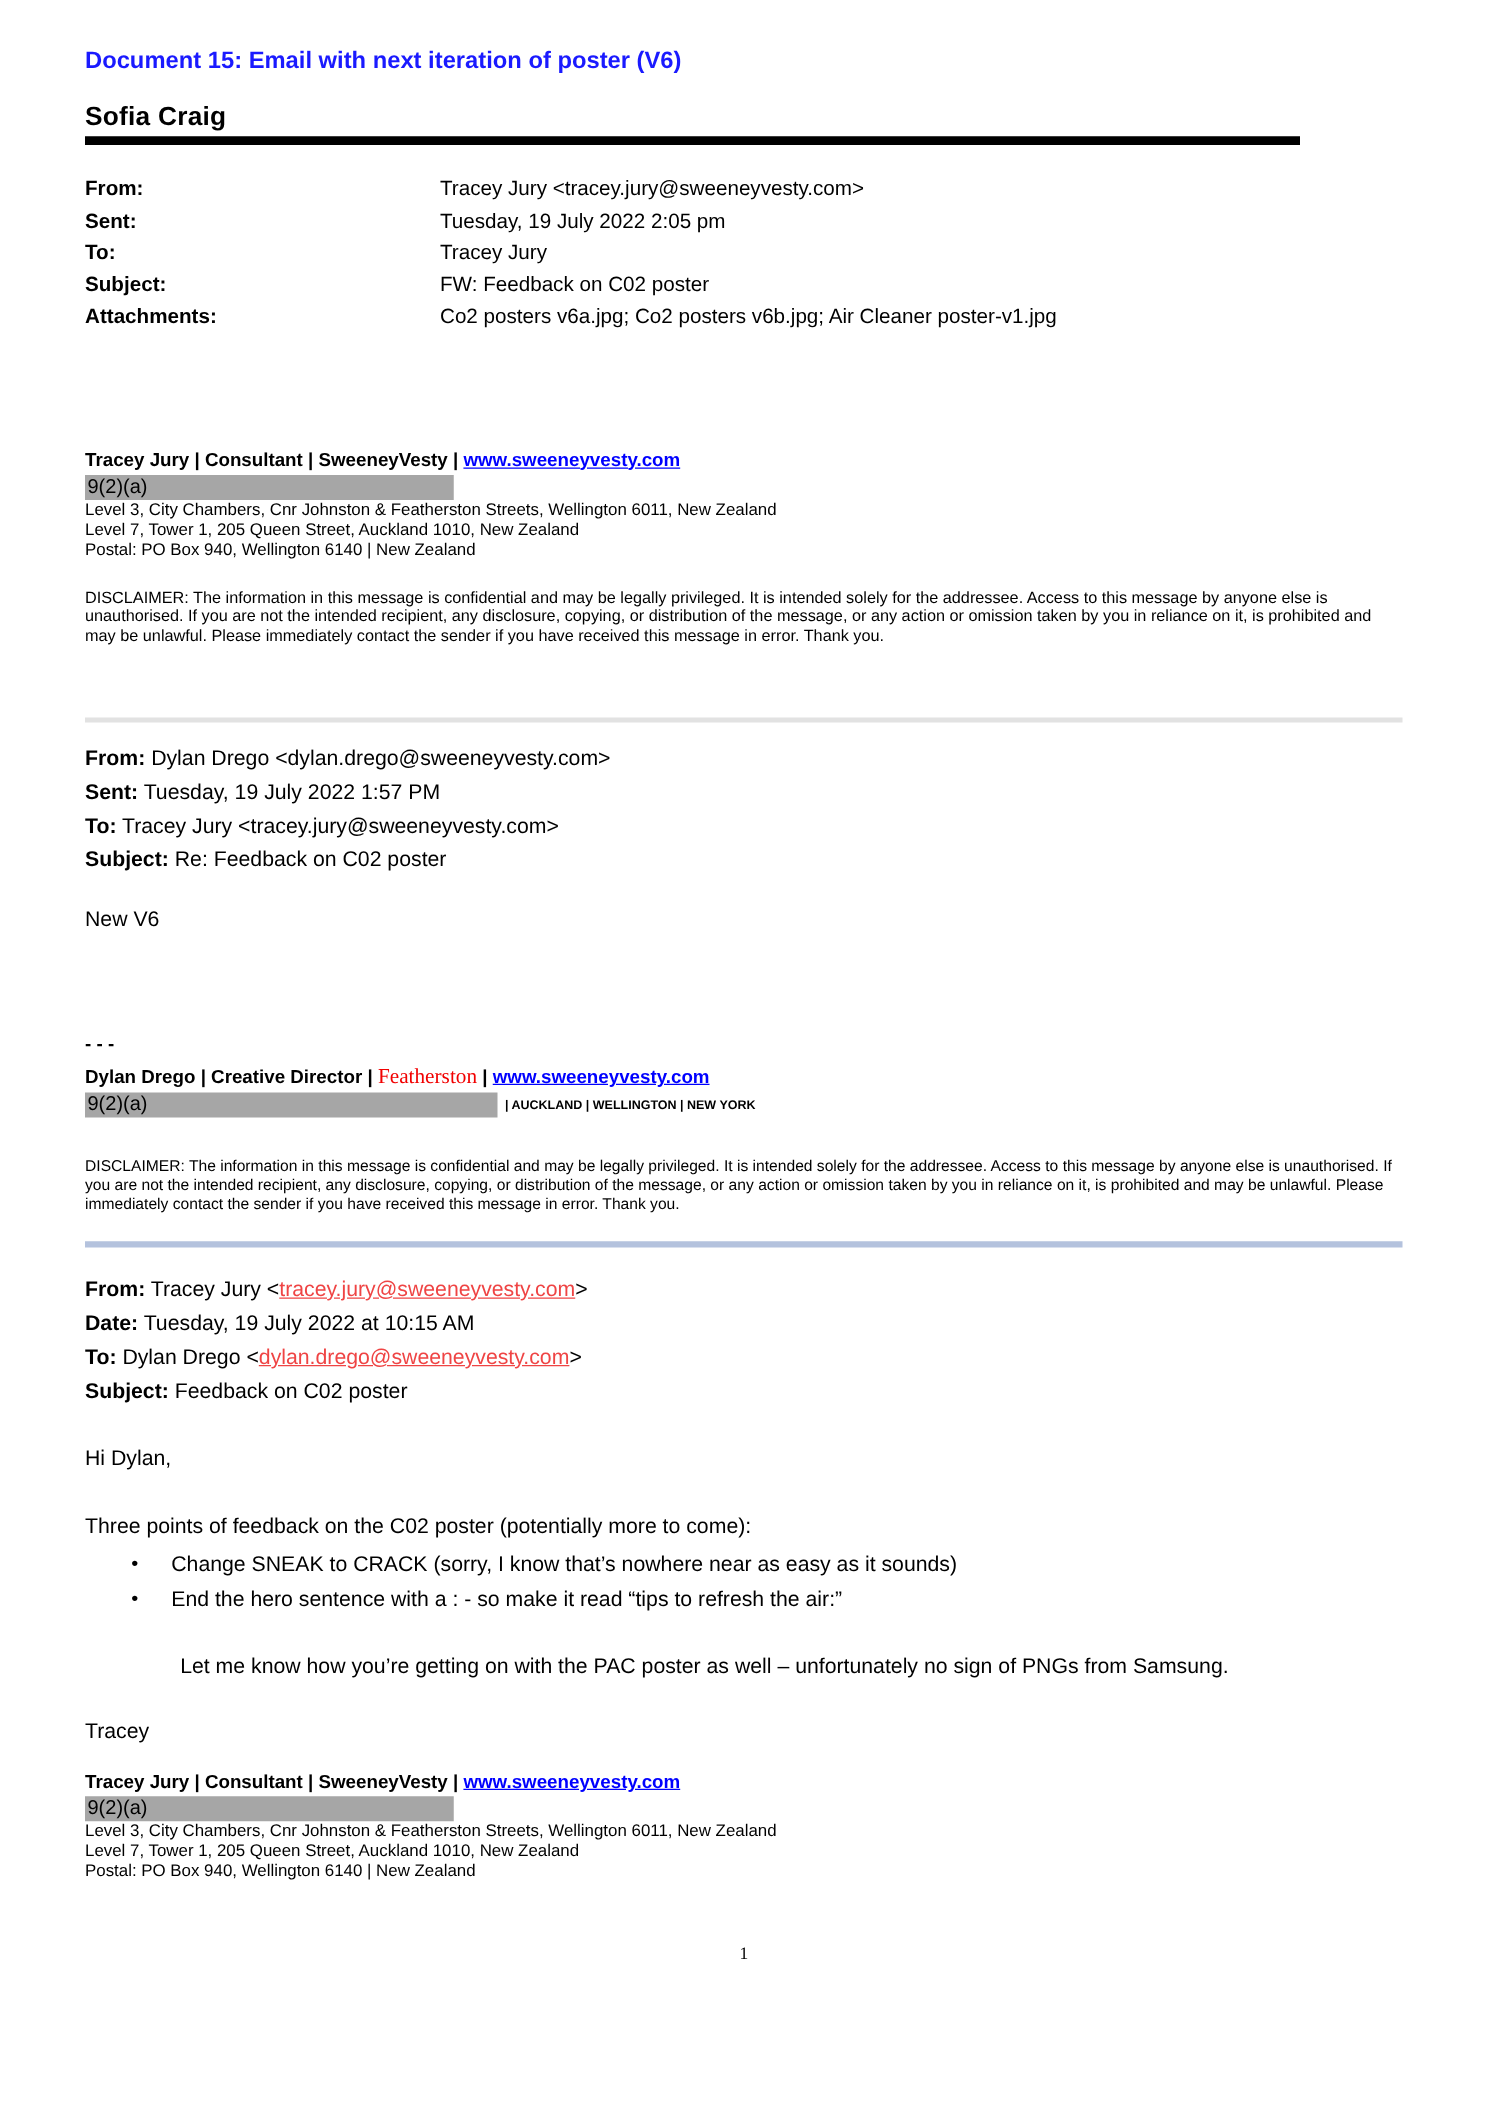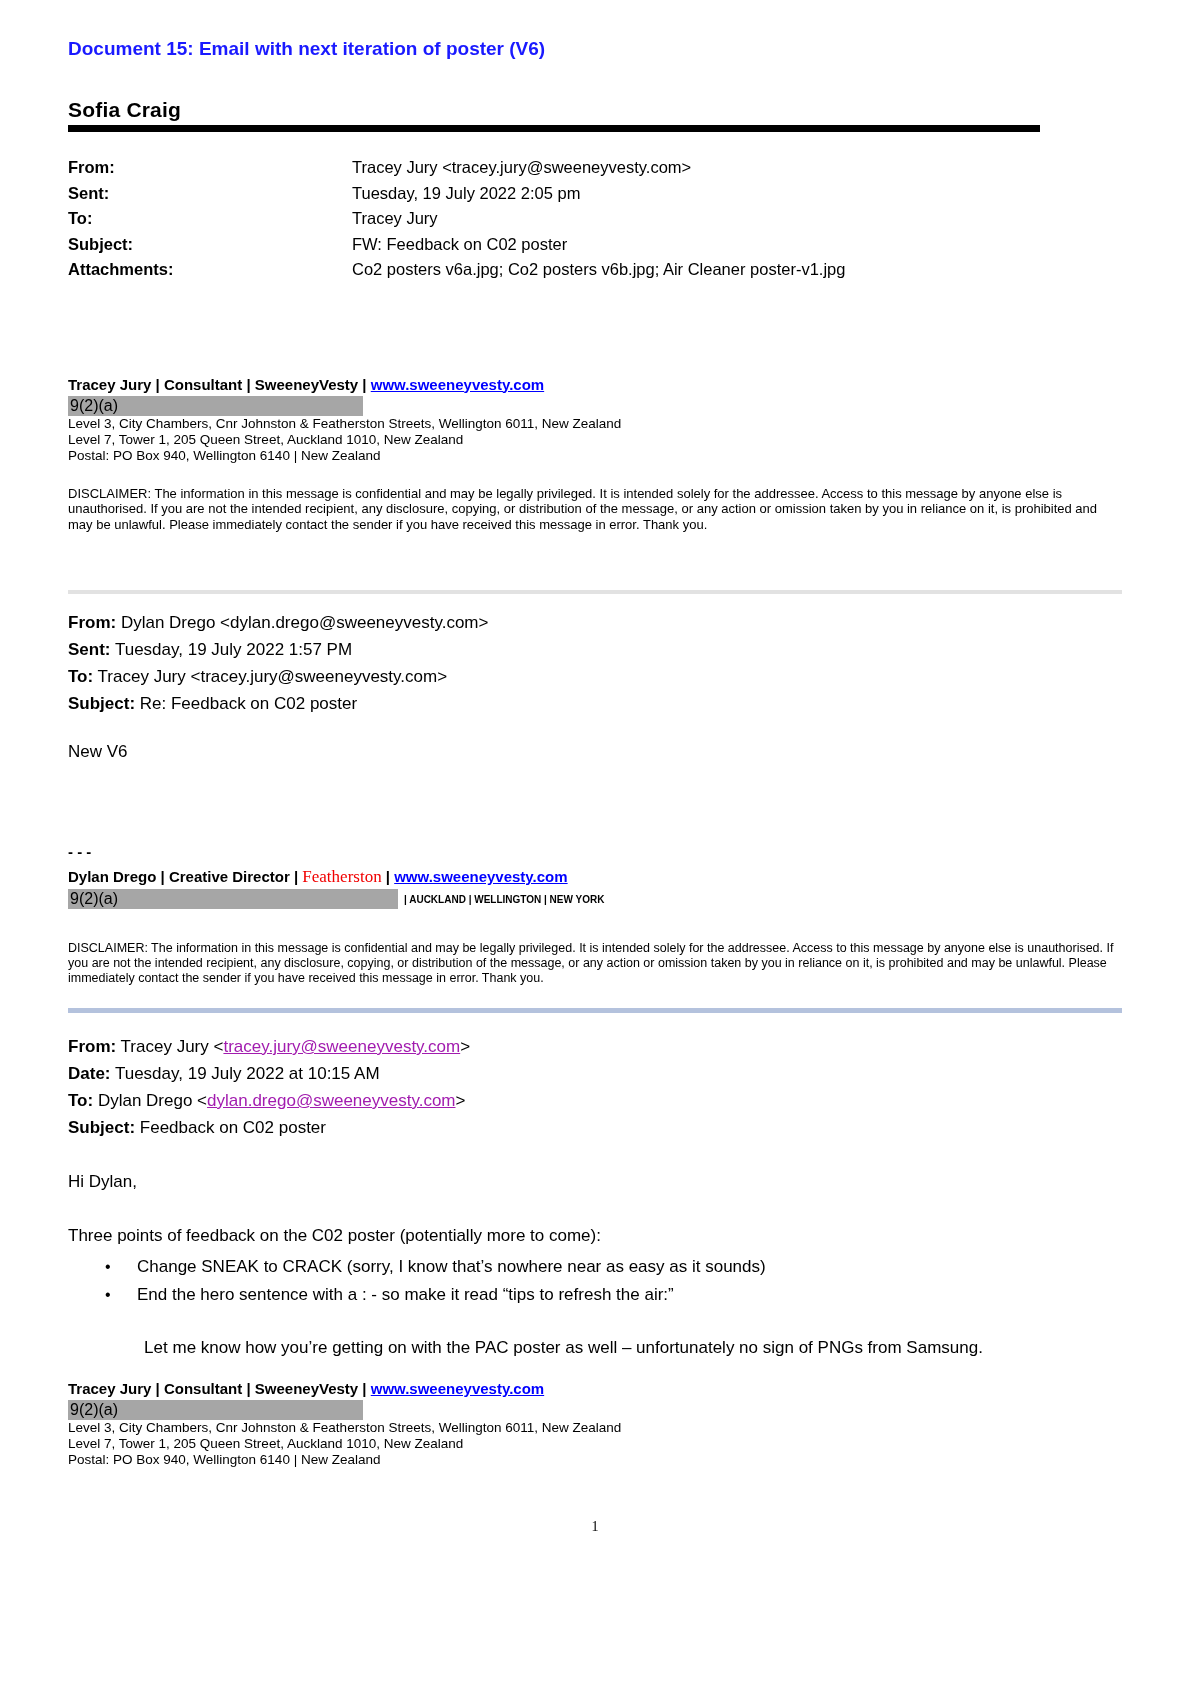--- a/index.html
+++ b/index.html
@@ -6,21 +6,21 @@
   html,body { background:#ffffff; }
   body {
     width:1190px; height:1684px;
     font-family:"Liberation Sans", sans-serif;
     color:#000; overflow:hidden;
   }
   .page { padding:38px 68px 0 68px; width:1127px; }
 
   .doc-title { color:#1a1aff; font-size:19px; font-weight:bold; line-height:22px; }
 
-  .author { font-size:21px; font-weight:bold; margin-top:38px; line-height:24px; letter-spacing:0.2px; }
+  .author { font-size:21px; font-weight:bold; margin-top:22px; line-height:24px; letter-spacing:0.2px; }
   .black-rule { height:7px; background:#000; width:972px; margin-top:3px; }
 
   .hdr-table { margin-top:23px; border-collapse:collapse; }
   .hdr-table td { font-size:16.5px; line-height:25.5px; vertical-align:top; }
   td.hdr-label { font-weight:bold; width:284px; }
 
   .sig { margin-top:92px; }
   .sig2 { margin-top:20px; }
   .sig-name { font-size:15px; font-weight:bold; line-height:19px; }
   .sig-link { color:#0000ff; text-decoration:underline; font-weight:bold; cursor:pointer; }
@@ -35,21 +35,21 @@
   .disclaimer { margin-top:22px; font-size:13px; line-height:15.5px; width:1054px; }
   .disclaimer2 { margin-top:32px; font-size:12.5px; line-height:15px; width:1054px; }
 
   .divider-gray { height:4px; background:#e2e2e2; width:1054px; margin-top:58px; }
   .divider-blue { height:5px; background:#b4c2dd; width:1054px; margin-top:22px; }
 
   .hblock { margin-top:15px; }
   .hblock3 { margin-top:20px; }
   .hline { font-size:17px; line-height:27px; }
   .hlabel { font-weight:bold; }
-  .body-link { color:#a21caf; text-decoration:underline; cursor:pointer; }
+  .body-link { color:#ef4444; text-decoration:underline; cursor:pointer; }
 
   .para { font-size:17px; line-height:22px; }
   .new-v6 { margin-top:24px; }
   .separator { margin-top:80px; font-size:15px; font-weight:bold; line-height:18px; }
   .dylan-sig-name { margin-top:6px; }
   .brand { color:#f10000; font-family:"Liberation Serif", serif; font-size:17px; font-weight:normal; }
 
   .greeting { margin-top:30px; }
   .intro { margin-top:32px; }
   .bullets { margin-top:6px; list-style:none; }
@@ -176,20 +176,21 @@
 
   <p class="para intro">Three points of feedback on the C02 poster (potentially more to come):</p>
 
   <ul class="bullets">
     <li>Change SNEAK to CRACK (sorry, I know that’s nowhere near as easy as it sounds)</li>
     <li>End the hero sentence with a : - so make it read “tips to refresh the air:”</li>
   </ul>
 
   <p class="para closing">Let me know how you’re getting on with the PAC poster as well – unfortunately no sign of PNGs from Samsung.</p>
 
+  <p class="para signoff">Tracey</p>
 
   <div class="sig sig2">
     <div class="sig-name">
       <span>Tracey Jury | Consultant | SweeneyVesty |</span>
       <a class="sig-link">www.sweeneyvesty.com</a>
     </div>
     <div class="redaction">
       <span>9(2)(a)</span>
     </div>
     <div class="addr">Level 3, City Chambers, Cnr Johnston &amp; Featherston Streets, Wellington 6011, New Zealand</div>

